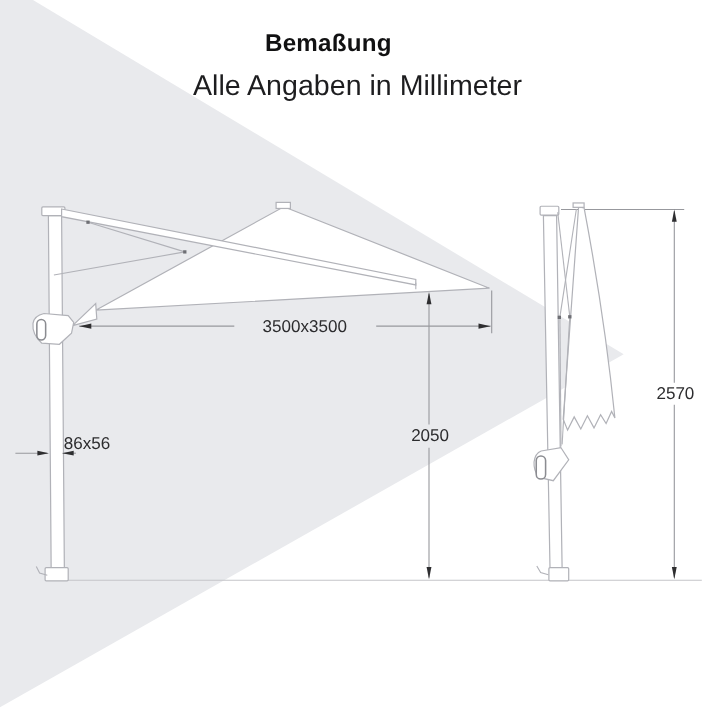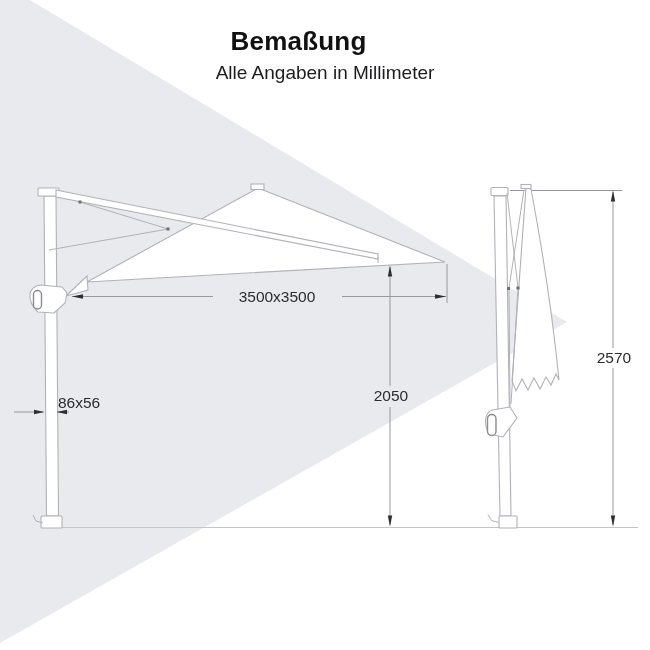--- a/index.html
+++ b/index.html
@@ -6,27 +6,27 @@
   #page{
     position:relative;
     width:650px;height:650px;
     background:#ffffff;
     overflow:hidden;
     font-family:"Liberation Sans", sans-serif;
   }
   #title{
     position:absolute;top:26px;left:0;width:597px;
     text-align:center;
-    font-size:26px;font-weight:700;color:#111112;
+    font-size:22px;font-weight:700;color:#111112;
     letter-spacing:.2px;
   }
   #subtitle{
     position:absolute;top:62px;left:0;width:650px;
     text-align:center;
-    font-size:19px;font-weight:400;color:#1d1d1f;
+    font-size:26px;font-weight:400;color:#1d1d1f;
   }
   svg{position:absolute;top:0;left:0;}
   svg text{
     font-family:"Liberation Sans", sans-serif;
     fill:#2c2c2e;
   }
   .dim-text{font-size:15.5px;}
   .outline{fill:#ffffff;stroke:#b1b2b8;stroke-width:1.1;}
   .thinline{fill:none;stroke:#b1b2b8;stroke-width:1;}
   .dimline{fill:none;stroke:#97989d;stroke-width:1;}

